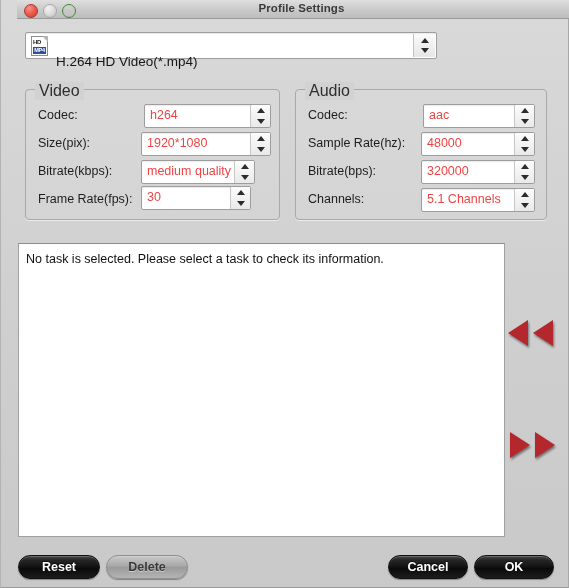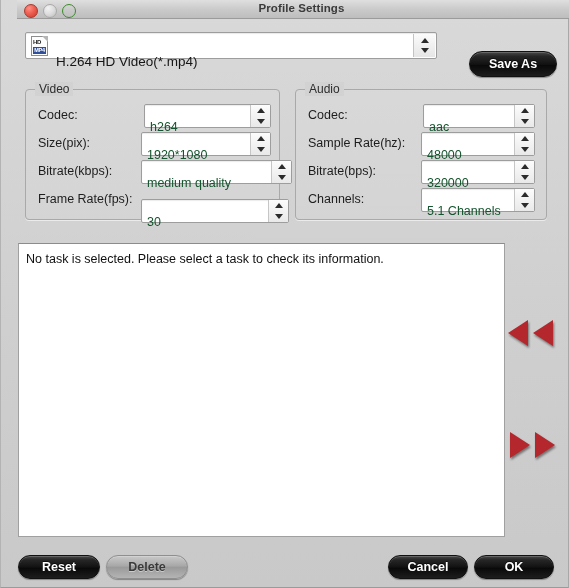--- a/index.html
+++ b/index.html
@@ -192,21 +192,21 @@
     border: 1px solid #a9a9a9;
     border-radius: 4px;
     background: rgba(255,255,255,0.06);
     box-sizing: border-box;
     box-shadow: 0 1px 0 rgba(255,255,255,.55);
   }
   .group-title {
     position: absolute;
     top: -8px; left: 9px;
     padding: 0 4px;
-    font-size: 12px;
+    font-size: 16px;
     color: #2d2d2d;
     background: #d2d2d2;
   }
   #group-video { left: 24px; top: 89px; width: 255px; height: 131px; }
   #group-audio { left: 294px; top: 89px; width: 252px; height: 131px; }
 
   .field-label {
     position: absolute;
     font-size: 12.5px;
     color: #1d1d1d;
@@ -219,24 +219,23 @@
     background: #ffffff;
     border: 1px solid #9d9d9d;
     border-radius: 2px;
     box-sizing: border-box;
     box-shadow: inset 0 1px 1px rgba(0,0,0,.08);
   }
   .combo .val {
     position: absolute;
     left: 5px; top: 3px;
     font-size: 12.5px;
-    color: #14532d;
+    color: #ef4444;
     white-space: nowrap;
     overflow: hidden;
-    margin-top: 12px;
   }
   .combo .stp {
     position: absolute;
     right: 0; top: 0;
     width: 20px; height: 22px;
     background: linear-gradient(to bottom, #fcfcfc 0%, #e9e9e9 100%);
     border-left: 1px solid #c6c6c6;
     box-sizing: border-box;
   }
   .combo .stp .st-up { top: 3px; border-bottom-width: 5px; }
@@ -302,21 +301,20 @@
         <div class="fold"></div>
         <div class="hd">HD</div>
         <div class="mp4">MP4</div>
       </div>
       <div class="profile-label">H.264 HD Video(*.mp4)</div>
       <div class="profile-stepper">
         <div class="st-up"></div>
         <div class="st-dn"></div>
       </div>
     </div>
-    <div class="btn-pill save-as">Save As</div>
   </div>
 
   <div class="group" id="group-video">
     <div class="group-title">Video</div>
 
     <div class="field-label" style="left:12px; top:18px;">Codec:</div>
     <div class="field-label" style="left:12px; top:46px;">Size(pix):</div>
     <div class="field-label" style="left:12px; top:74px;">Bitrate(kbps):</div>
     <div class="field-label" style="left:12px; top:102px;">Frame Rate(fps):</div>
 
@@ -329,29 +327,29 @@
     </div>
 
     <div class="combo" style="left:115px; top:42px; width:130px;">
       <div class="val">1920*1080</div>
       <div class="stp">
         <div class="st-up"></div>
         <div class="st-dn"></div>
       </div>
     </div>
 
-    <div class="combo" style="left:115px; top:70px; width:151px;text-align:center;">
+    <div class="combo" style="left:115px; top:70px; width:114px;text-align:center;">
       <div class="val">medium quality</div>
       <div class="stp">
         <div class="st-up"></div>
         <div class="st-dn"></div>
       </div>
     </div>
 
-    <div class="combo" style="left:115px; top:109px; width:148px;">
+    <div class="combo" style="left:115px; top:96px; width:110px;">
       <div class="val">30</div>
       <div class="stp">
         <div class="st-up"></div>
         <div class="st-dn"></div>
       </div>
     </div>
   </div>
 
   <div class="group" id="group-audio">
     <div class="group-title">Audio</div>

